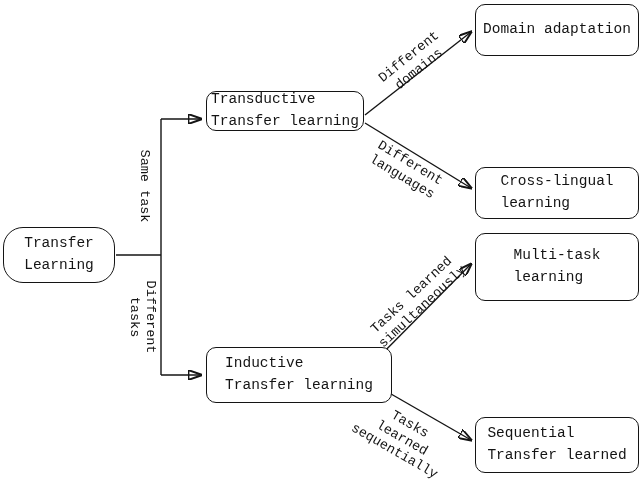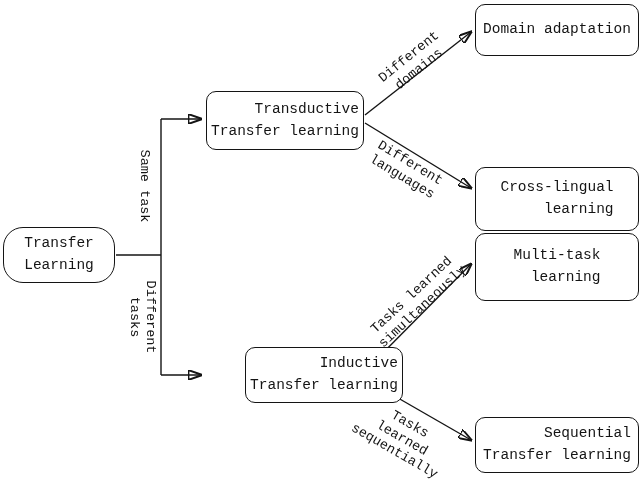--- a/index.html
+++ b/index.html
@@ -23,30 +23,30 @@
   }
   .node {
     position: absolute;
     box-sizing: border-box;
     border: 1.6px solid #141414;
     border-radius: 10px;
     background: #ffffff;
     display: flex;
     align-items: center;
     justify-content: center;
-    text-align: right;
+    text-align: left;
     font-size: 14.5px;
     line-height: 1.5;
     white-space: pre-line;
   }
   #node-root          { left: 3px;   top: 227px; width: 112px; height: 56px; border-radius: 20px; }
-  #node-transductive  { left: 206px; top: 91px;  width: 158px; height: 59px; }
-  #node-inductive     { left: 206px; top: 347px; width: 158px; height: 56px; margin-left: 39px; }
+  #node-transductive  { left: 206px; top: 91px;  width: 158px; height: 40px; }
+  #node-inductive     { left: 206px; top: 347px; width: 186px; height: 56px; }
   #node-domain        { left: 475px; top: 4px;   width: 164px; height: 52px; }
-  #node-crosslingual  { left: 475px; top: 167px; width: 164px; height: 64px; }
+  #node-crosslingual  { left: 475px; top: 167px; width: 164px; height: 52px; }
   #node-multitask     { left: 475px; top: 233px; width: 164px; height: 68px; }
   #node-sequential    { left: 475px; top: 417px; width: 164px; height: 56px; }
   .edge-label {
     position: absolute;
     font-size: 13.5px;
     line-height: 1.15;
     white-space: pre-line;
     text-align: center;
     transform: translate(-50%,-50%) rotate(var(--rot));
     transform-origin: center center;
@@ -90,21 +90,21 @@
 
   <div class="node" id="node-domain">Domain adaptation</div>
 
   <div class="node" id="node-crosslingual">Cross-lingual
 learning</div>
 
   <div class="node" id="node-multitask">Multi-task
 learning</div>
 
   <div class="node" id="node-sequential">Sequential
-Transfer learning</div>
+Transfer learned</div>
 
   <div class="edge-label" id="lbl-same-task">Same task</div>
 
   <div class="edge-label" id="lbl-different-tasks">Different
 tasks</div>
 
   <div class="edge-label" id="lbl-different-domains">Different
 domains</div>
 
   <div class="edge-label" id="lbl-different-languages">Different

